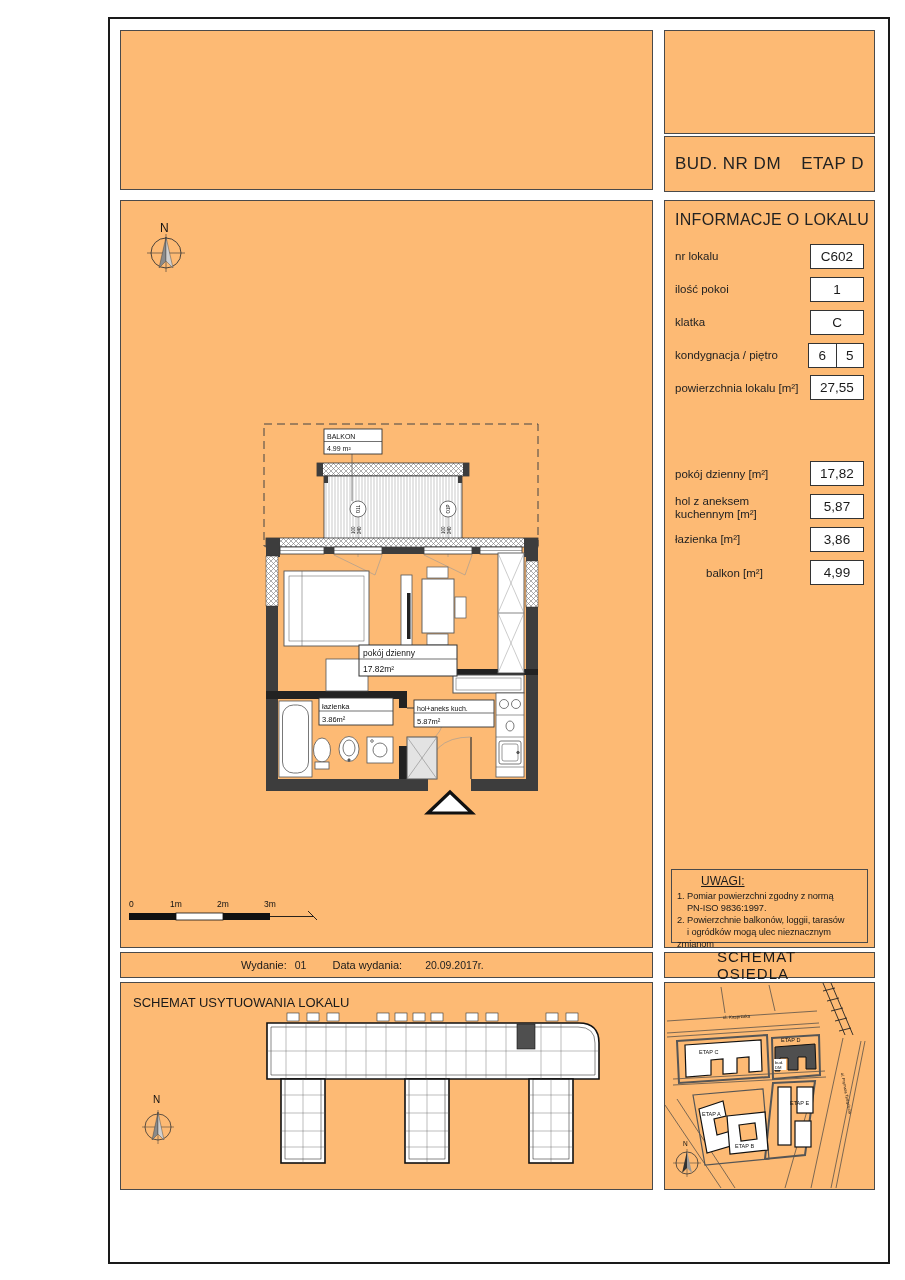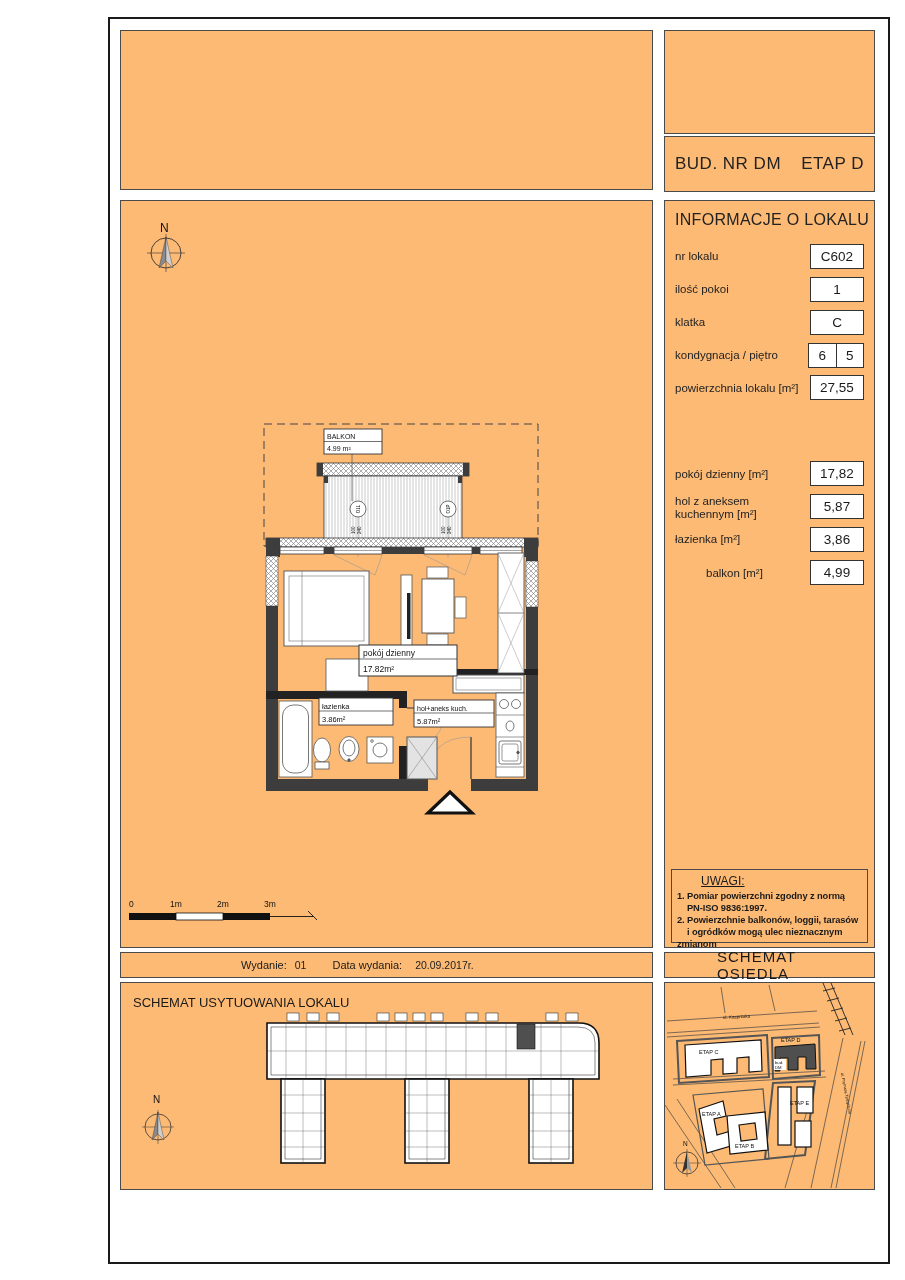--- a/index.html
+++ b/index.html
@@ -12,21 +12,21 @@
   .ptitle{font-size:16px;letter-spacing:.3px;color:#222;}
   .flabel{position:absolute;font-size:11.5px;color:#222;white-space:pre-line;line-height:1.15;}
   .vbox{position:absolute;width:54px;height:25px;border:1.5px solid #333;display:flex;
         align-items:center;justify-content:center;font-size:13.5px;box-sizing:border-box;background:#fff;}
   .vbox2{position:absolute;width:56px;height:25px;border:1.5px solid #333;display:flex;box-sizing:border-box;background:#fff;}
   .vbox2 span{flex:1;display:flex;align-items:center;justify-content:center;font-size:13.5px;}
   .vbox2 span + span{border-left:1.5px solid #333;}
   .uwagi{position:absolute;left:6px;right:6px;top:668px;height:74px;border:1.5px solid #4a4a4a;
          padding:4px 5px;box-sizing:border-box;}
   .uwagi .ut{font-size:12px;text-decoration:underline;margin-bottom:2px;margin-left:24px;}
-  .uwagi .un{font-size:9.3px;line-height:1.3;white-space:pre-wrap;letter-spacing:-.1px;font-weight:bold;}
+  .uwagi .un{font-size:9.3px;line-height:1.3;white-space:pre-wrap;letter-spacing:-.1px;}
   .footbar{display:flex;align-items:center;}
   .ftitle{font-size:15px;letter-spacing:2px;word-spacing:16px;padding-left:10px;}
   .fsmall{font-size:11px;}
   .fval{font-size:10.5px;color:#222;}
   svg{display:block;}
   svg text{font-family:"Liberation Sans",sans-serif;fill:#111;}
 </style>
 </head>
 <body>
 
@@ -295,21 +295,21 @@
     PN-ISO 9836:1997.</div>
       <div class="un">2. Powierzchnie balkonów, loggii, tarasów
     i ogródków mogą ulec nieznacznym zmianom</div>
     </div>
   </div>
 
   <div class="box footbar" style="left:120px;top:952px;width:533px;height:26px;">
     <span class="fsmall" style="margin-left:120px;">Wydanie:</span>
     <span class="fval" style="margin-left:8px;">01</span>
     <span class="fsmall" style="margin-left:26px;">Data wydania:</span>
-    <span class="fval" style="margin-left:13px;">20.09.2017r.</span>
+    <span class="fval" style="margin-left:23px;">20.09.2017r.</span>
   </div>
   <div class="box footbar" style="left:664px;top:952px;width:211px;height:26px;padding-left:42px;">
     <span class="ftitle" style="letter-spacing:1px;word-spacing:4px;">SCHEMAT OSIEDLA</span>
   </div>
 
   <div class="box" style="left:120px;top:982px;width:533px;height:208px;">
     <div style="position:absolute;left:12px;top:12px;font-size:13px;">SCHEMAT USYTUOWANIA  LOKALU</div>
     <svg width="530" height="205" viewBox="0 0 530 205">
 
       <g stroke="#333" stroke-width="0.6" fill="#fff">

